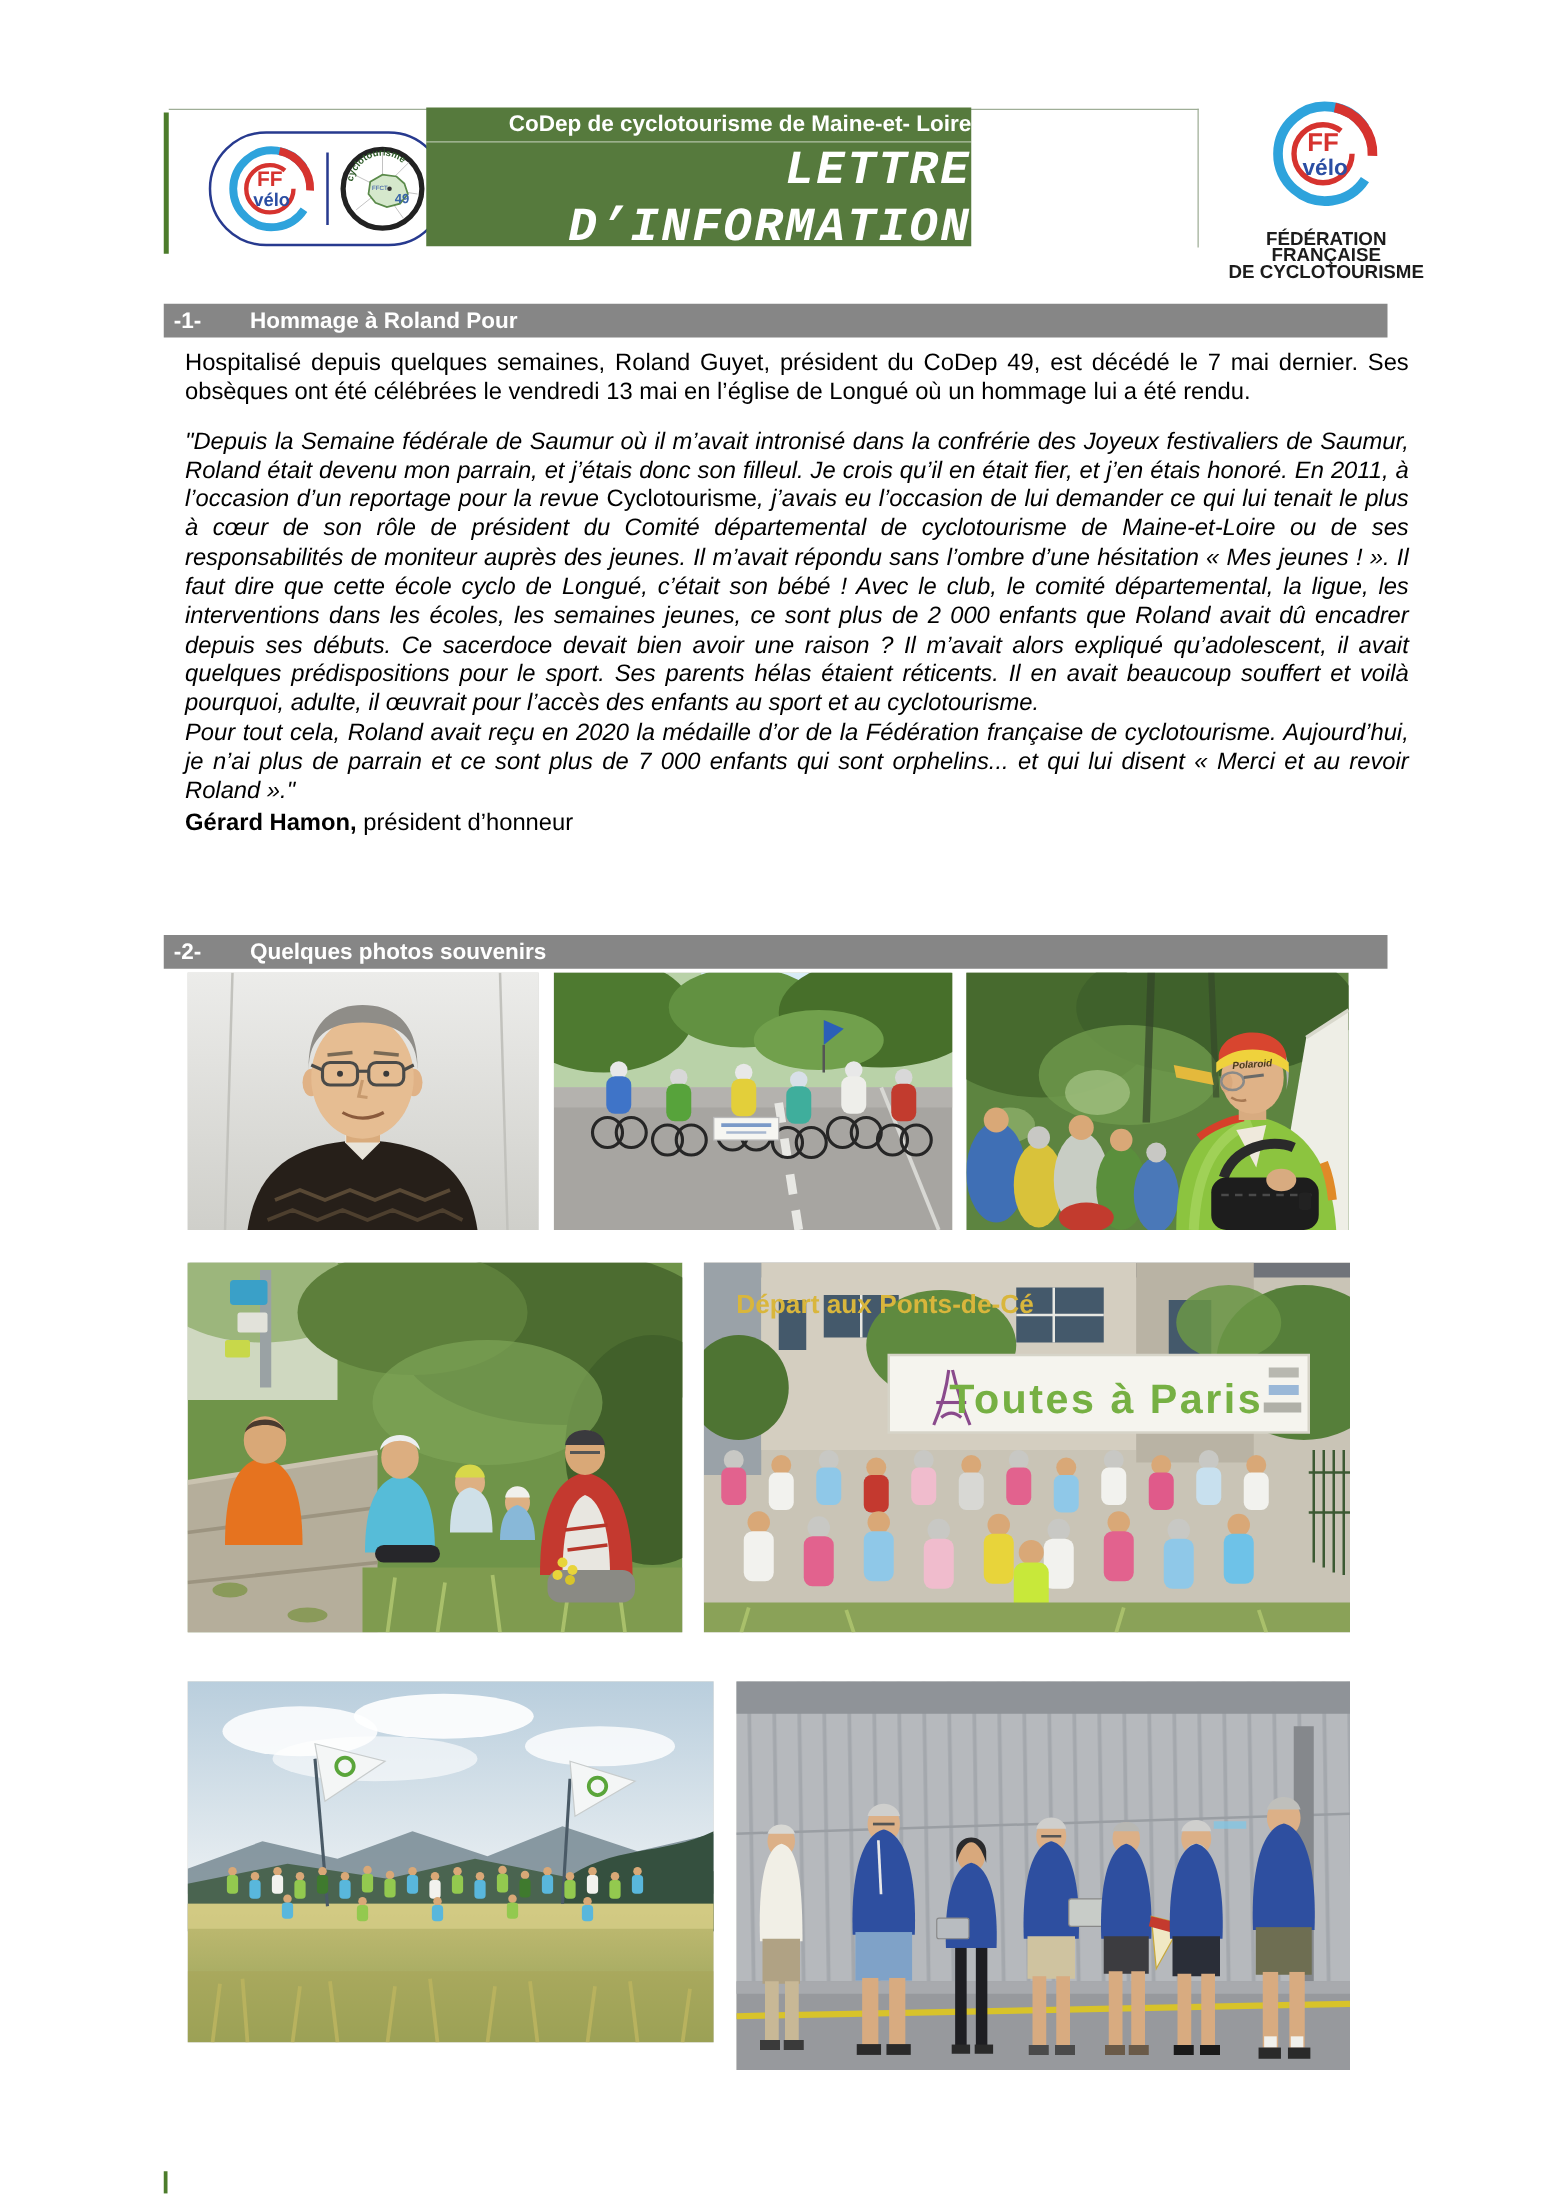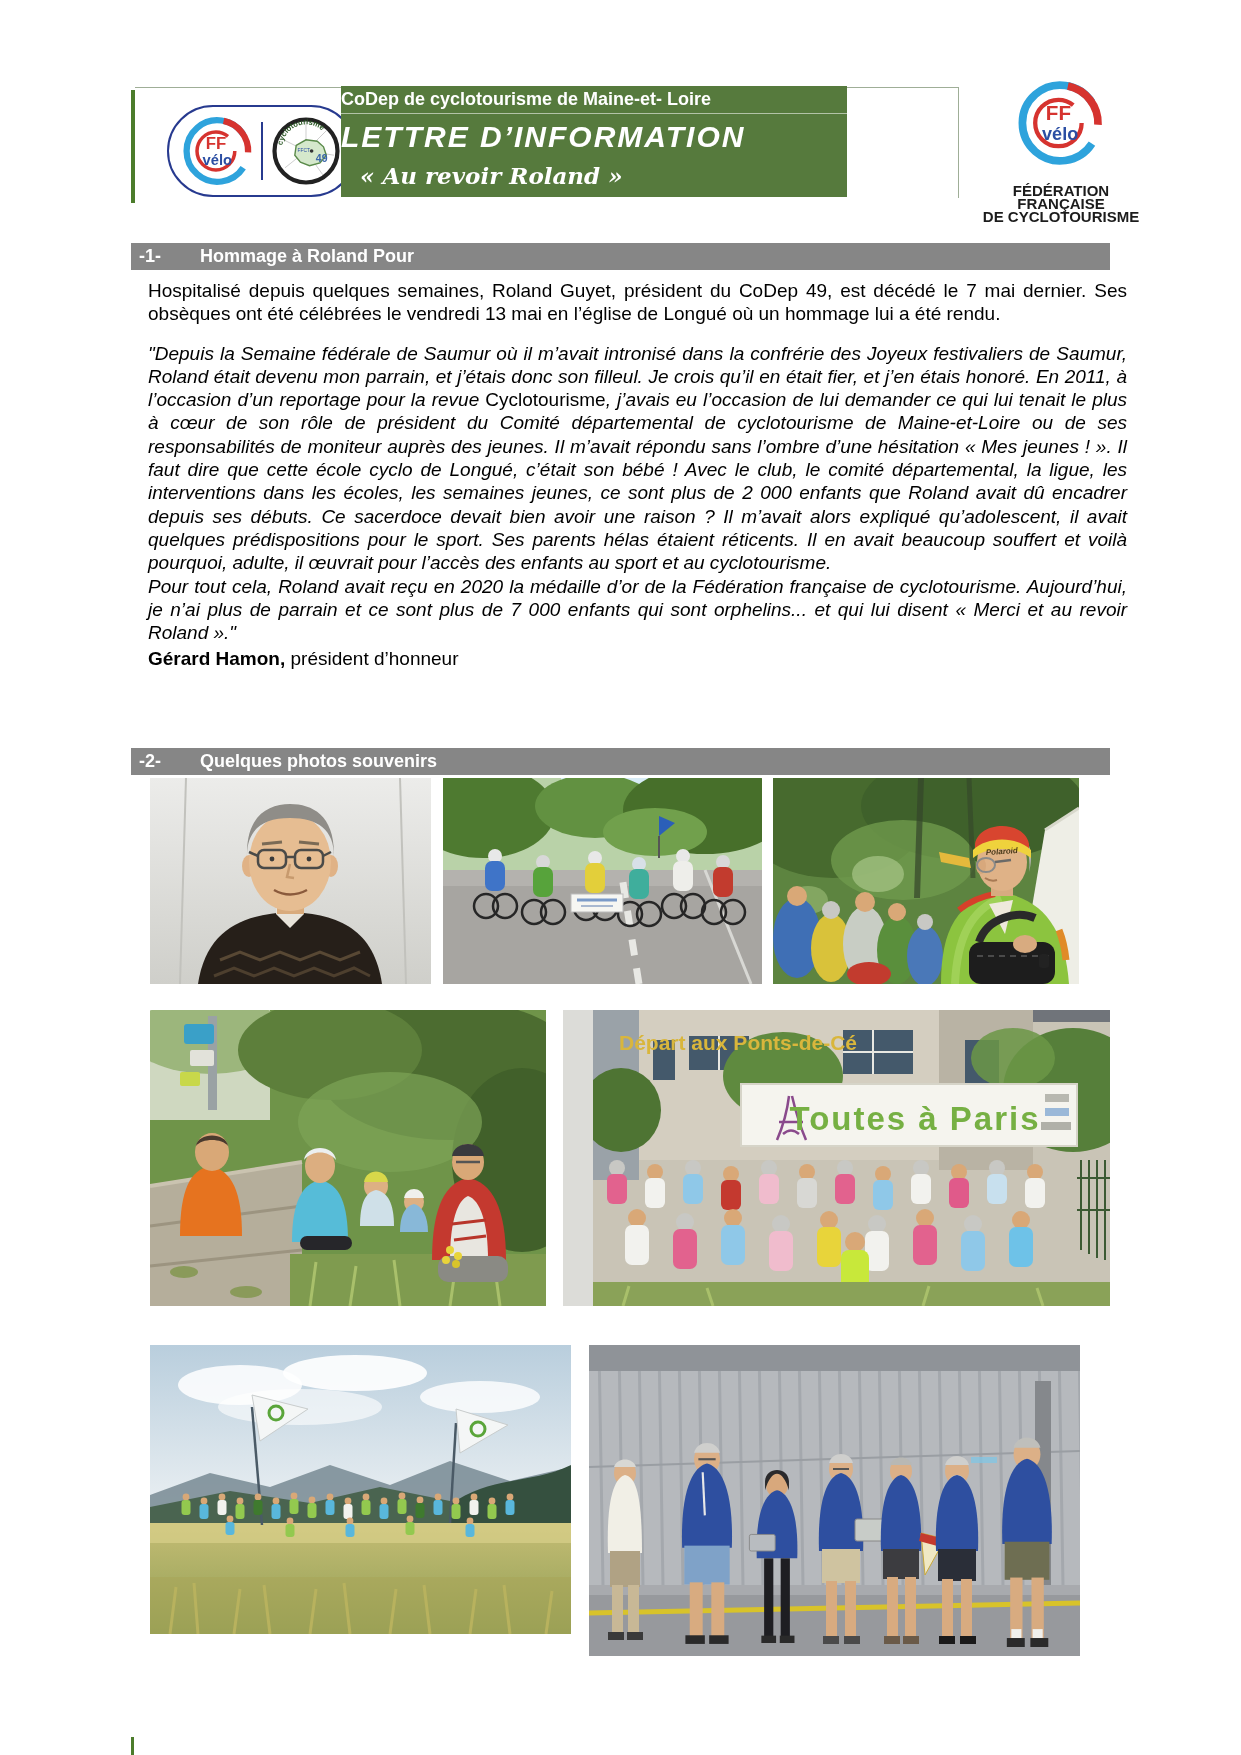--- a/index.html
+++ b/index.html
@@ -7,26 +7,26 @@
         font-family:"Liberation Sans",sans-serif;color:#000;overflow:hidden;}
 
   
   .green-rule{position:absolute;left:131px;top:90px;width:4px;height:113px;background:#4c7c2b;}
   .header-cell{position:absolute;left:135px;top:87px;width:823px;height:110px;
                border-top:1px solid #9fae97;border-right:1px solid #9fae97;}
   .logo-pill{position:absolute;left:167px;top:105px;width:186px;height:88px;background:#fff;
              border:2px solid #273a8f;border-radius:46px;display:flex;align-items:center;
              justify-content:center;gap:8px;}
   .pill-divider{width:2px;height:58px;background:#273a8f;}
-  .banner{position:absolute;left:341px;top:86px;width:506px;height:111px;background:#567a3d;
-          color:#fff;text-align:left;}
+  .banner{position:absolute;left:341px;top:86px;width:436px;height:111px;background:#567a3d;
+          color:#fff;text-align:right;}
   .banner-line1{font-weight:bold;font-size:18px;line-height:27px;
                 border-bottom:1px solid rgba(255,255,255,.55);}
-  .banner-title{font-family:Liberation Sans, sans-serif;font-style:italic;font-weight:bold;
-                font-size:30px;line-height:46px;letter-spacing:2px;}
+  .banner-title{font-family:Liberation Mono, monospace;font-style:italic;font-weight:bold;
+                font-size:38px;line-height:46px;letter-spacing:2px;}
   .banner-sub{font-family:"DejaVu Serif",serif;font-style:italic;font-weight:bold;
               font-size:23px;line-height:32px;padding-left:19px;}
   .right-logo{position:absolute;left:975px;top:80px;width:172px;text-align:center;}
   .right-logo-caption{font-size:15px;font-weight:bold;color:#1c1c1c;line-height:13px;margin-top:14px;}
 
   
   .section-bar{position:absolute;left:131px;width:979px;height:27px;background:#868686;
                color:#fff;font-weight:bold;font-size:18px;display:flex;align-items:center;}
   .section-num{padding-left:8px;width:61px;flex:none;}
   #bar1{top:243px;} #bar2{top:748px;}
@@ -41,21 +41,21 @@
   .signature{margin-top:3px !important;text-align:left;}
   .sig-name{font-weight:bold;}
 
   
   .photo{position:absolute;overflow:hidden;background:#dcdcd8;}
   .photo svg{display:block;width:100%;height:100%;}
   #ph1{left:150px;top:778px;width:281px;height:206px;}
   #ph2{left:443px;top:778px;width:319px;height:206px;}
   #ph3{left:773px;top:778px;width:306px;height:206px;}
   #ph4{left:150px;top:1010px;width:396px;height:296px;}
-  #ph5{left:563px;top:1010px;width:517px;height:296px;padding-left:30px;}
+  #ph5{left:563px;top:1010px;width:517px;height:296px;}
   #ph6{left:150px;top:1345px;width:421px;height:289px;}
   #ph7{left:589px;top:1345px;width:491px;height:311px;}
   .bottom-tick{position:absolute;left:131px;top:1737px;width:3px;height:18px;background:#4c7c2b;}
 </style>
 </head>
 <body>
 
 <div class="page">
 
   <div class="green-rule"></div>

